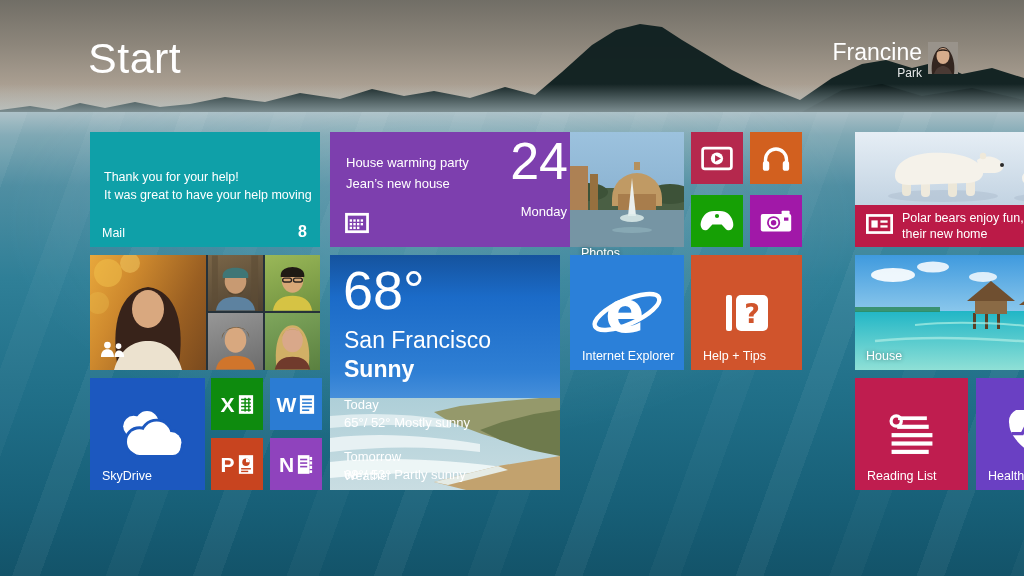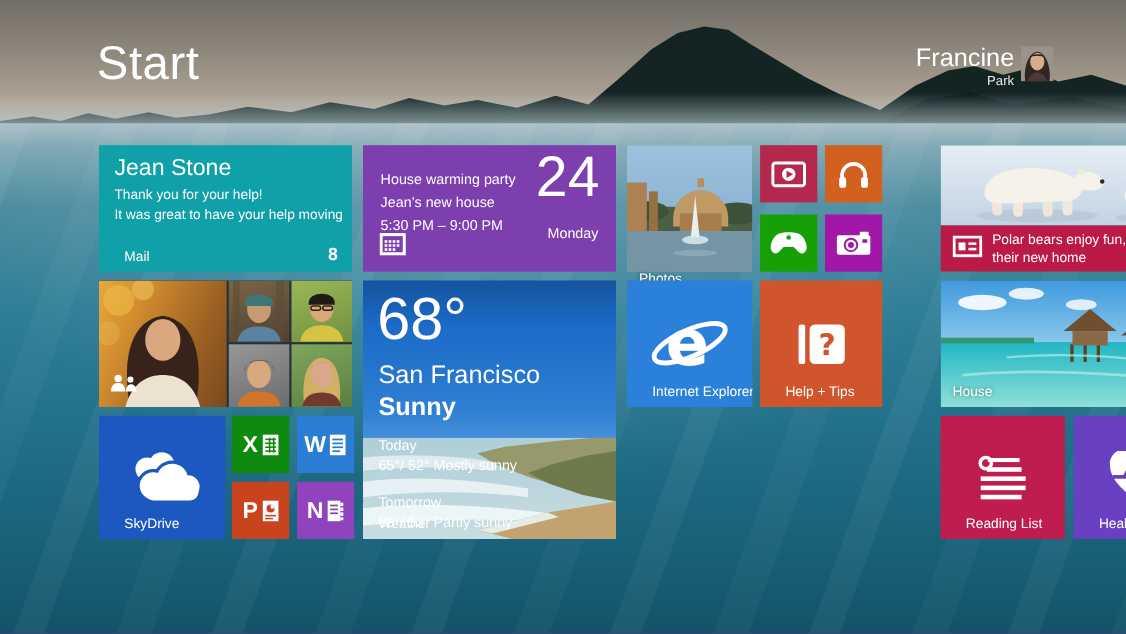--- a/index.html
+++ b/index.html
@@ -1,19 +1,19 @@
 <!DOCTYPE html>
 <html><head>
 <meta charset="utf-8">
 <style>
   html,body{margin:0;padding:0;background:#14566d;}
   #screen{
     position:relative;width:1024px;height:576px;overflow:hidden;
     font-family:"Liberation Sans","DejaVu Sans",sans-serif;color:#fff;
-    background:#a21caf;
+    background:#b91c1c;
   }
   
   .bg-sky{position:absolute;left:0;top:0;width:1024px;height:150px;
     background:linear-gradient(180deg,#716e66 0%,#8d867b 30%,#b0a496 62%,#c7b3a4 100%);}
   .bg-mountains{position:absolute;left:0;top:0;width:1024px;height:150px;}
   .bg-water{position:absolute;left:0;top:112px;width:1024px;height:464px;
     background:linear-gradient(180deg,#aabfc6 0%,#7fa8b4 5%,#4f8ea2 16%,#2f7f97 36%,#217089 60%,#175f77 85%,#135369 100%);}
   .bg-rays{position:absolute;left:0;top:112px;width:1024px;height:464px;opacity:.55;
     background:
       radial-gradient(ellipse 620px 320px at 42% 24%, rgba(214,233,236,.30), rgba(214,233,236,0) 70%),
@@ -22,21 +22,21 @@
     background:linear-gradient(180deg,rgba(186,205,210,0) 0%,rgba(186,205,210,.75) 80%,rgba(170,191,198,.9) 100%);}
   
   .start-title{position:absolute;left:88px;top:34px;font-size:43px;font-weight:300;letter-spacing:.5px;}
   .user-chip{position:absolute;right:30px;top:40px;height:40px;cursor:default;}
   .user-text{position:absolute;right:72px;top:0;text-align:right;white-space:nowrap;}
   .user-name{font-size:23px;font-weight:300;line-height:1.05;}
   .user-sub{font-size:12px;opacity:.9;margin-top:2px;}
   .avatar{position:absolute;right:36px;top:2px;width:30px;height:32px;overflow:hidden;}
   
   .tile{position:absolute;overflow:hidden;cursor:pointer;}
-  .t-label{position:absolute;left:23px;bottom:7px;font-size:12.5px;white-space:nowrap;}
+  .t-label{position:absolute;left:12px;bottom:7px;font-size:12.5px;white-space:nowrap;}
   .t-badge{position:absolute;right:13px;bottom:6px;font-size:16px;font-weight:600;}
   svg .cut{fill:var(--tile,#000);}
   svg .cut-stroke{stroke:var(--tile,#000);fill:none;}
   
   .mail-sender{position:absolute;left:14px;top:9px;font-size:21px;font-weight:300;}
   .mail-line{position:absolute;left:14px;font-size:12.5px;}
   .mail-subject{top:38px;}
   .mail-preview{top:56px;}
   
   .cal-lines{position:absolute;left:16px;top:21px;font-size:13px;line-height:1.6;}
@@ -98,32 +98,30 @@
         <rect width="30" height="32" fill="#99938b"></rect>
         <path d="M4 32 C2 16 9 5 15 5 C21 5 28 16 26 32 Z" fill="#33251f"></path>
         <ellipse cx="15" cy="14" rx="6.5" ry="8" fill="#d6ac8c"></ellipse>
         <path d="M8 11 C9 6 21 6 22 11 C20 8 10 8 8 11 Z" fill="#2b1f1a"></path>
         <path d="M6 32 C8 26 12 24 15 24 C18 24 22 26 24 32 Z" fill="#4a3a34"></path>
       </svg>
     </div>
   </div>
 
   <div class="tile" style="left: 90px; top: 132px; width: 230px; height: 115px; background: rgb(15, 160, 168); --tile: #0fa0a8;">
-    <div class="mail-sender">Jean Stone</div>
     <div class="mail-line mail-subject">Thank you for your help!</div>
     <div class="mail-line mail-preview">It was great to have your help moving</div>
     <div class="t-label">Mail</div>
     <div class="t-badge">8</div>
   </div>
 
-  <div class="tile" style="left: 330px; top: 132px; width: 230px; height: 115px; background: rgb(125, 63, 174); --tile: #7d3fae;">
+  <div class="tile" style="left: 330px; top: 132px; width: 230px; height: 115px; background: rgb(125, 63, 174); padding-left: 23px; --tile: #7d3fae;">
     <div class="cal-lines">
       <div>House warming party</div>
       <div>Jean’s new house</div>
-      <div>5:30 PM – 9:00 PM</div>
     </div>
     <div class="cal-day">24</div>
     <div class="cal-weekday">Monday</div>
     <span class="cal-icon">
       <svg width="24" height="22" viewBox="0 0 26 24">
         <rect x="1.5" y="2.5" width="23" height="19" fill="none" stroke="#fff" stroke-width="3"></rect>
         <g fill="#fff">
           <rect x="5" y="8" width="2.6" height="2.6"></rect>
             <rect x="9" y="8" width="2.6" height="2.6"></rect>
             <rect x="13" y="8" width="2.6" height="2.6"></rect>

